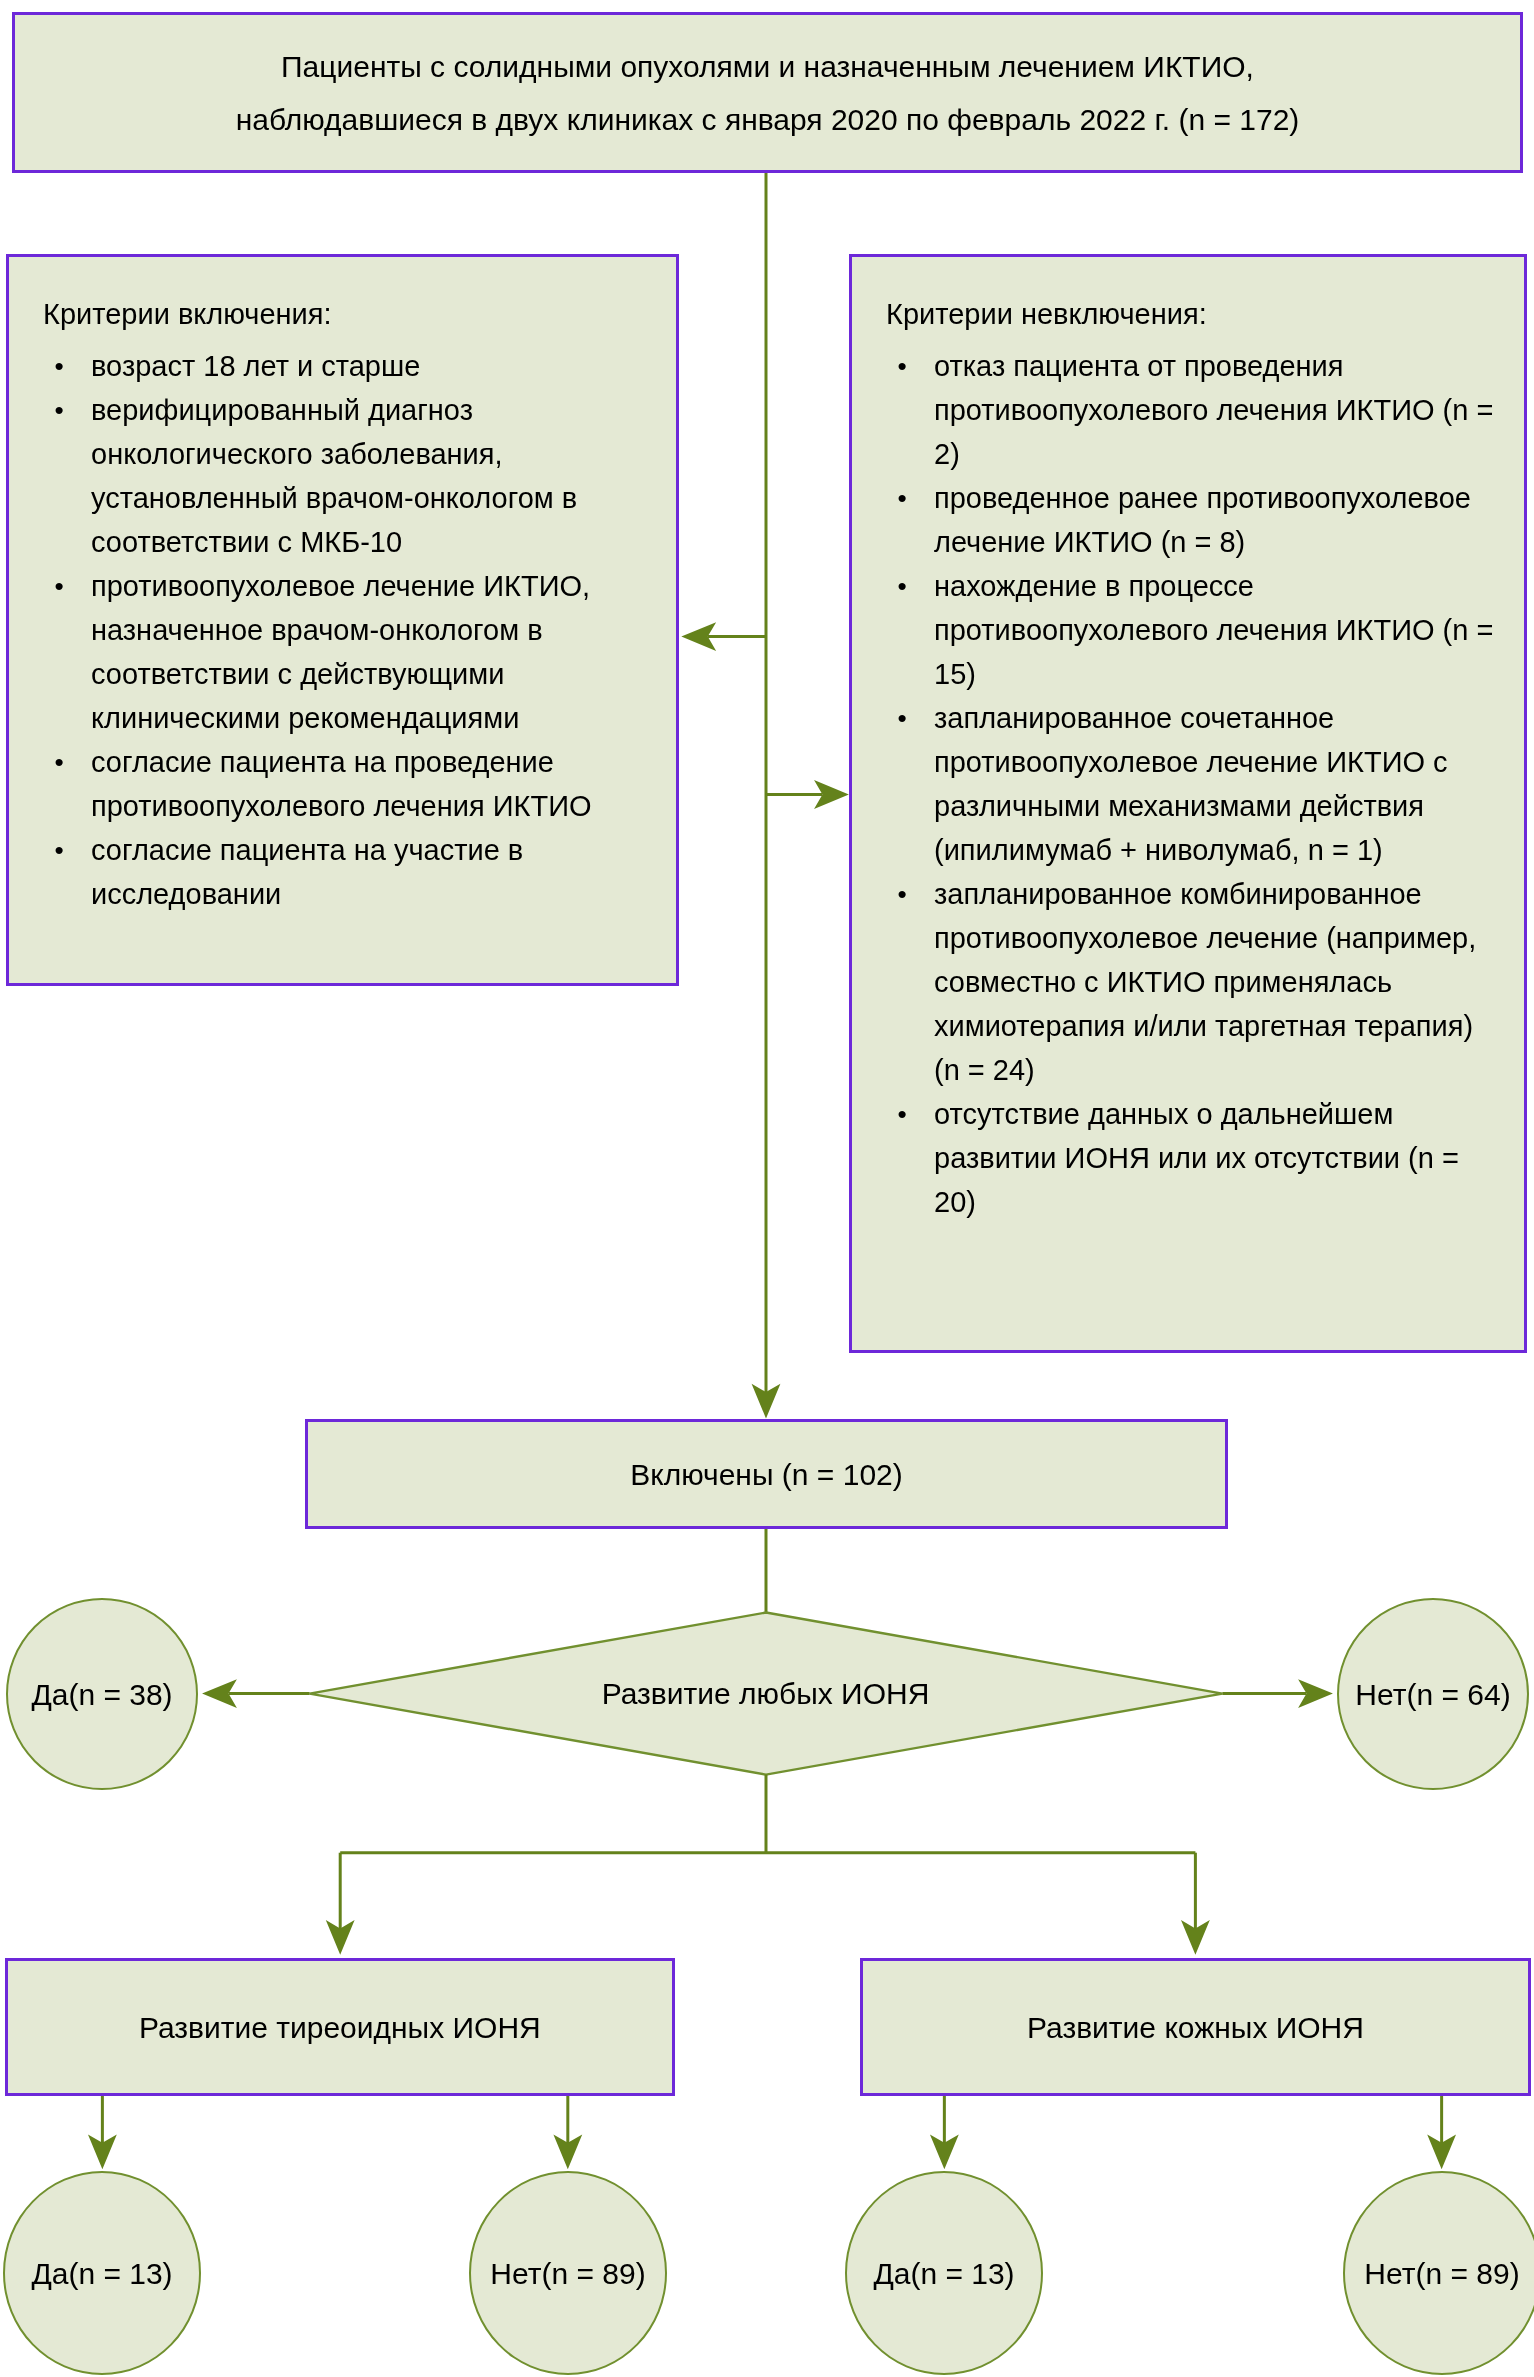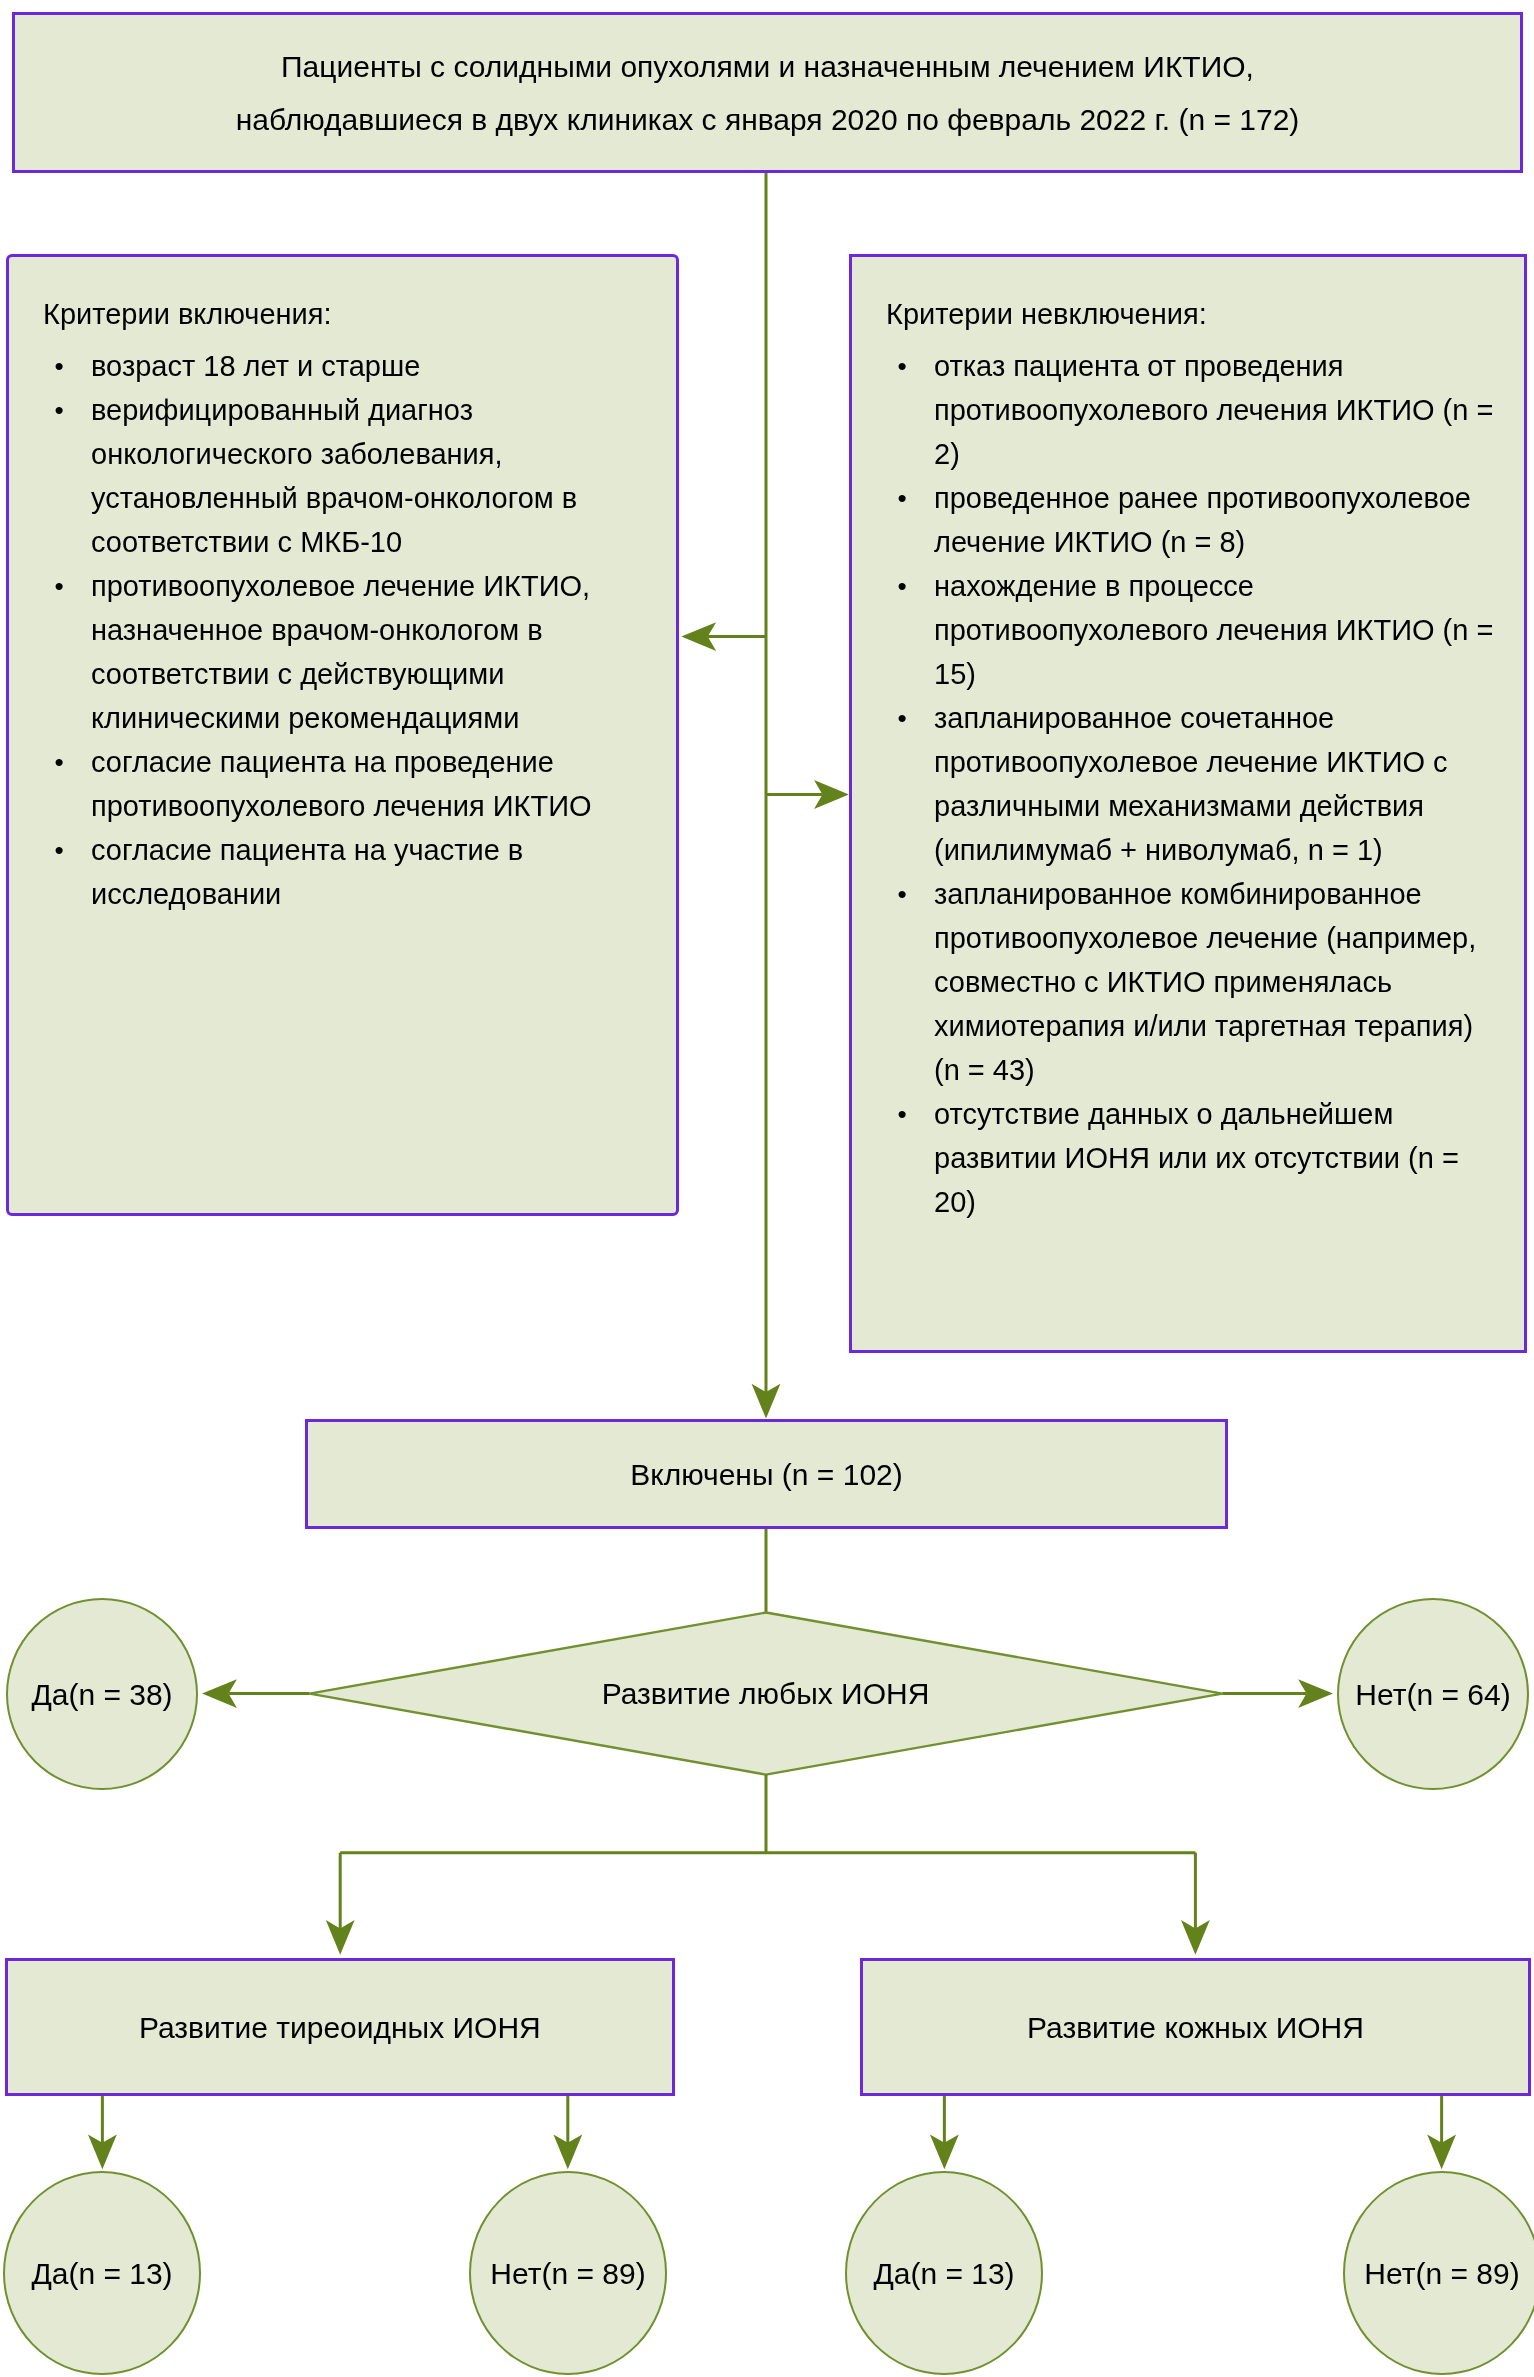--- a/index.html
+++ b/index.html
@@ -128,39 +128,39 @@
       <line x1="2400" y1="3490" x2="2400" y2="3570"></line>
       <polygon class="head" points="2400,3612 2376,3554 2400,3568 2424,3554"></polygon>
     </g>
   </svg>
 
   <div class="node-box center-label" style="left:12px;top:12px;width:1511px;height:161px;padding:0 24px;">
     <div>Пациенты с солидными опухолями и назначенным лечением ИКТИО,</div>
     <div>наблюдавшиеся в двух клиниках с января 2020 по февраль 2022 г. (n = 172)</div>
   </div>
 
-  <div class="node-box side-box pad-incl" style="left:6px;top:254px;width:673px;height:962px;border-radius:6px;">
+  <div class="node-box side-box pad-incl" style="left:6px;top:254px;width:673px;height:732px;">
     <p class="box-title">Критерии включения:</p>
     <ul>
       <li>возраст 18 лет и старше</li>
       <li>верифицированный диагноз онкологического заболевания, установленный врачом-онкологом в соответствии с МКБ-10</li>
       <li>противоопухолевое лечение ИКТИО, назначенное врачом-онкологом в соответствии с действующими клиническими рекомендациями</li>
       <li>согласие пациента на проведение противоопухолевого лечения ИКТИО</li>
       <li>согласие пациента на участие в исследовании</li>
     </ul>
   </div>
 
   <div class="node-box side-box pad-excl" style="left:849px;top:254px;width:678px;height:1099px;">
     <p class="box-title">Критерии невключения:</p>
     <ul>
       <li>отказ пациента от проведения противоопухолевого лечения ИКТИО (n = 2)</li>
       <li>проведенное ранее противоопухолевое лечение ИКТИО (n = 8)</li>
       <li>нахождение в процессе противоопухолевого лечения ИКТИО (n = 15)</li>
       <li>запланированное сочетанное противоопухолевое лечение ИКТИО с различными механизмами действия (ипилимумаб + ниволумаб, n = 1)</li>
-      <li>запланированное комбинированное противоопухолевое лечение (например, совместно с ИКТИО применялась химиотерапия и/или таргетная терапия) (n = 43)</li>
+      <li>запланированное комбинированное противоопухолевое лечение (например, совместно с ИКТИО применялась химиотерапия и/или таргетная терапия) (n = 24)</li>
       <li>отсутствие данных о дальнейшем развитии ИОНЯ или их отсутствии (n = 20)</li>
     </ul>
   </div>
 
   <div class="node-box center-label" style="left:305px;top:1419px;width:923px;height:110px;">
     <div>Включены (n = 102)</div>
   </div>
 
   <div class="diamond-label">Развитие любых ИОНЯ</div>
 

